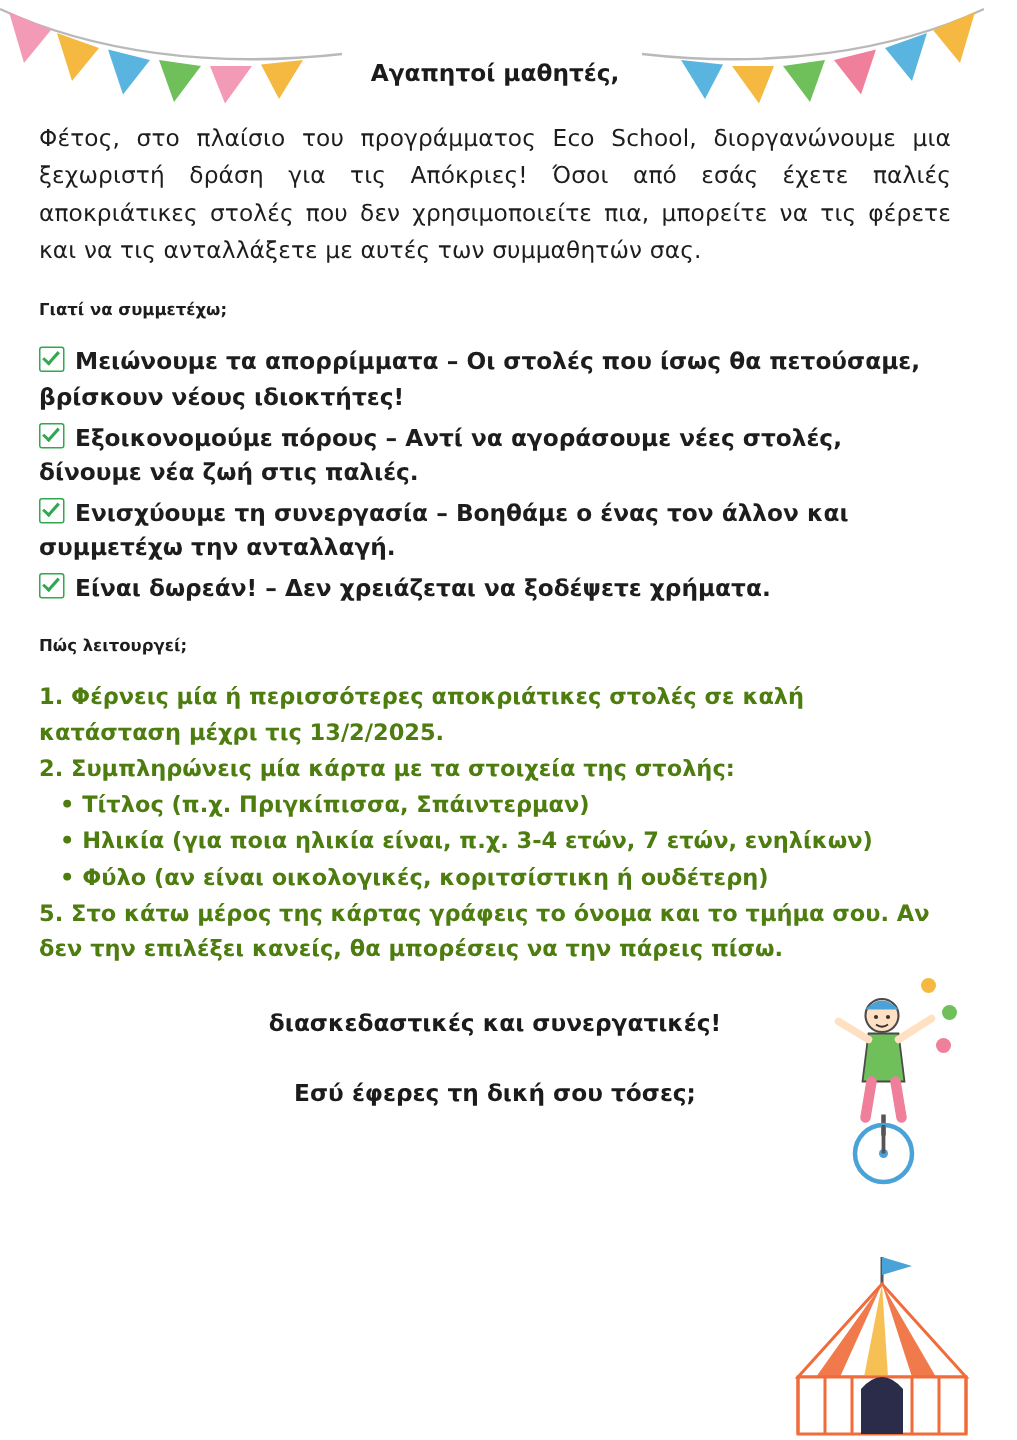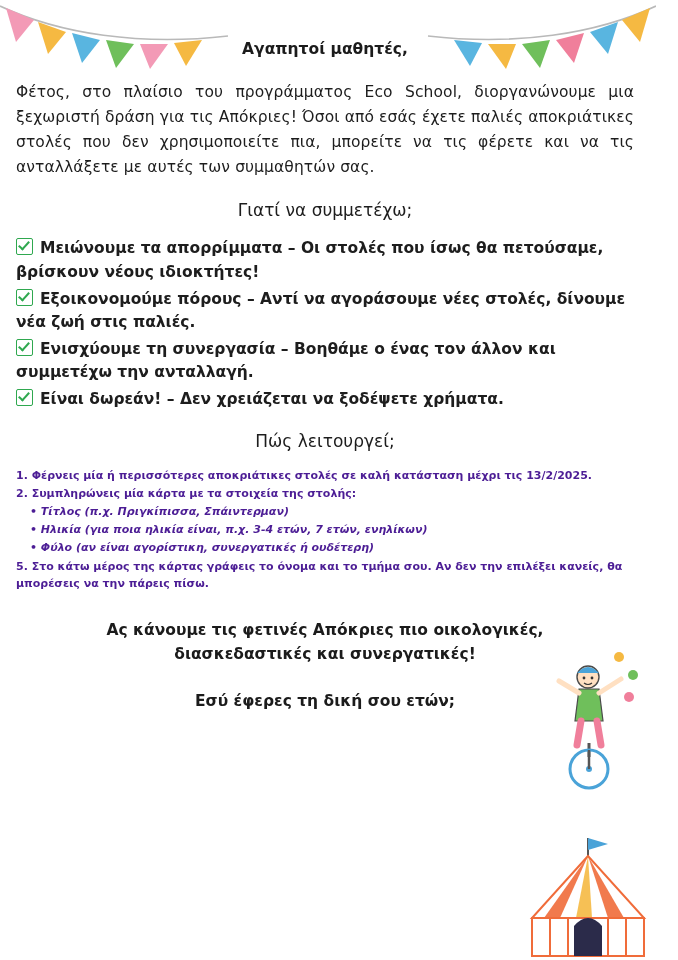--- a/index.html
+++ b/index.html
@@ -13,43 +13,43 @@
     font-family: "DejaVu Sans", sans-serif;
     color: #1b1b1b;
     overflow: hidden;
     position: relative;
   }
   .page {
     position: relative;
     width: 656px;
     height: 960px;
     box-sizing: border-box;
-    padding: 30px 22px 0 16px;
+    padding: 30px 22px 0 26px;
   }
 
   
   .bunting {
     position: absolute;
     top: 0;
     pointer-events: none;
   }
   .bunting-left { left: 0; }
   .bunting-right { right: 0; }
   .para {
     text-align: justify;
     font-size: 15.5px;
     line-height: 1.62;
     letter-spacing: 0.1px;
     color: #1d1d1d;
   }
   .heading {
-    font-size: 17px;
-    font-weight: 400;
+    font-size: 11px;
+    font-weight: 700;
     color: #1d1d1d;
-    text-align: center;
+    text-align: left;
   }
   .salutation {
     font-size: 15.5px;
     font-weight: 700;
     text-align: center;
     margin: 10px 0 22px 0;
   }
   .section-title {
     margin: 20px 0 16px 0;
   }
@@ -82,31 +82,30 @@
     position: absolute;
     left: 4px;
     top: 0px;
     width: 4px;
     height: 9px;
     border: solid #2fa84f;
     border-width: 0 2.2px 2.2px 0;
     transform: rotate(42deg);
   }
   .steps {
-    font-size: 11px;
+    font-size: 15px;
     line-height: 1.55;
     font-weight: 700;
-    color: #4c1d95;
+    color: #4d7c0f;
   }
   .steps .step {
     margin: 0 0 1px 0;
   }
   .steps .sub {
     margin: 0 0 1px 14px;
-    font-style: italic;
   }
   .closing {
     margin-top: 26px;
     font-size: 15.5px;
     font-weight: 700;
     line-height: 1.55;
     text-align: center;
   }
   .final-question {
     margin-top: 26px;
@@ -183,30 +182,29 @@
     </li>
   </ul>
 
   <div class="heading section-title">Πώς λειτουργεί;</div>
 
   <div class="steps">
     <div class="step">1. Φέρνεις μία ή περισσότερες αποκριάτικες στολές σε καλή κατάσταση μέχρι τις 13/2/2025.</div>
     <div class="step">2. Συμπληρώνεις μία κάρτα με τα στοιχεία της στολής:</div>
     <div class="sub">• Τίτλος (π.χ. Πριγκίπισσα, Σπάιντερμαν)</div>
     <div class="sub">• Ηλικία (για ποια ηλικία είναι, π.χ. 3-4 ετών, 7 ετών, ενηλίκων)</div>
-    <div class="sub">• Φύλο (αν είναι αγορίστικη, συνεργατικές ή ουδέτερη)</div>
+    <div class="sub">• Φύλο (αν είναι οικολογικές, κοριτσίστικη ή ουδέτερη)</div>
     <div class="step">5. Στο κάτω μέρος της κάρτας γράφεις το όνομα και το τμήμα σου. Αν δεν την επιλέξει κανείς, θα μπορέσεις να την πάρεις πίσω.</div>
   </div>
 
   <div class="closing">
-    <div>Ας κάνουμε τις φετινές Απόκριες πιο οικολογικές,</div>
     <div>διασκεδαστικές και συνεργατικές!</div>
   </div>
 
-  <div class="final-question">Εσύ έφερες τη δική σου ετών;</div>
+  <div class="final-question">Εσύ έφερες τη δική σου τόσες;</div>
 
   <svg class="juggler" viewBox="0 0 105 145">
 
     <circle cx="78" cy="12" r="5" fill="#f5b942"></circle>
     <circle cx="92" cy="30" r="5" fill="#6fbf5b"></circle>
     <circle cx="88" cy="52" r="5" fill="#f07f9b"></circle>
 
     <circle cx="47" cy="32" r="11" fill="#ffe0c2" stroke="#4a4a4a" stroke-width="1.4"></circle>
     <path d="M36,28 q11,-12 22,0" fill="#4aa3d8"></path>
     <circle cx="43" cy="33" r="1.4" fill="#333"></circle>

